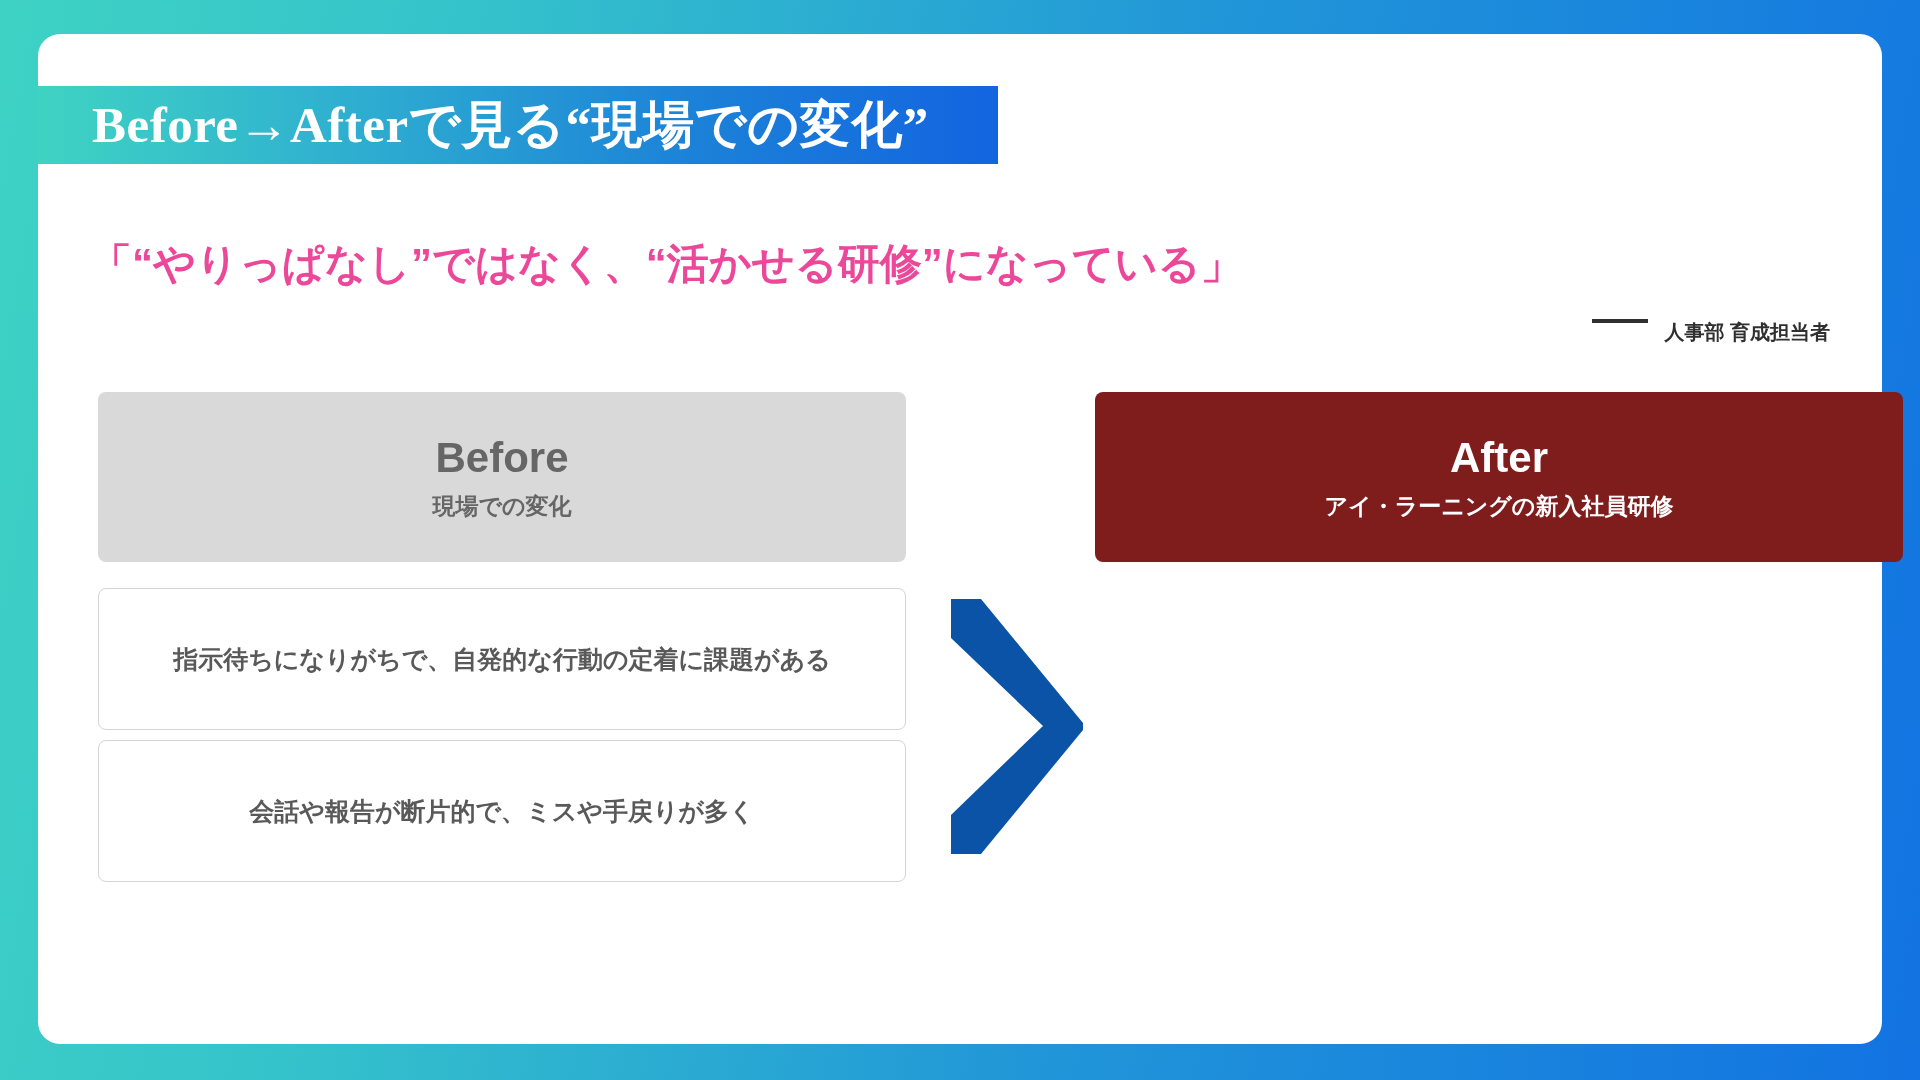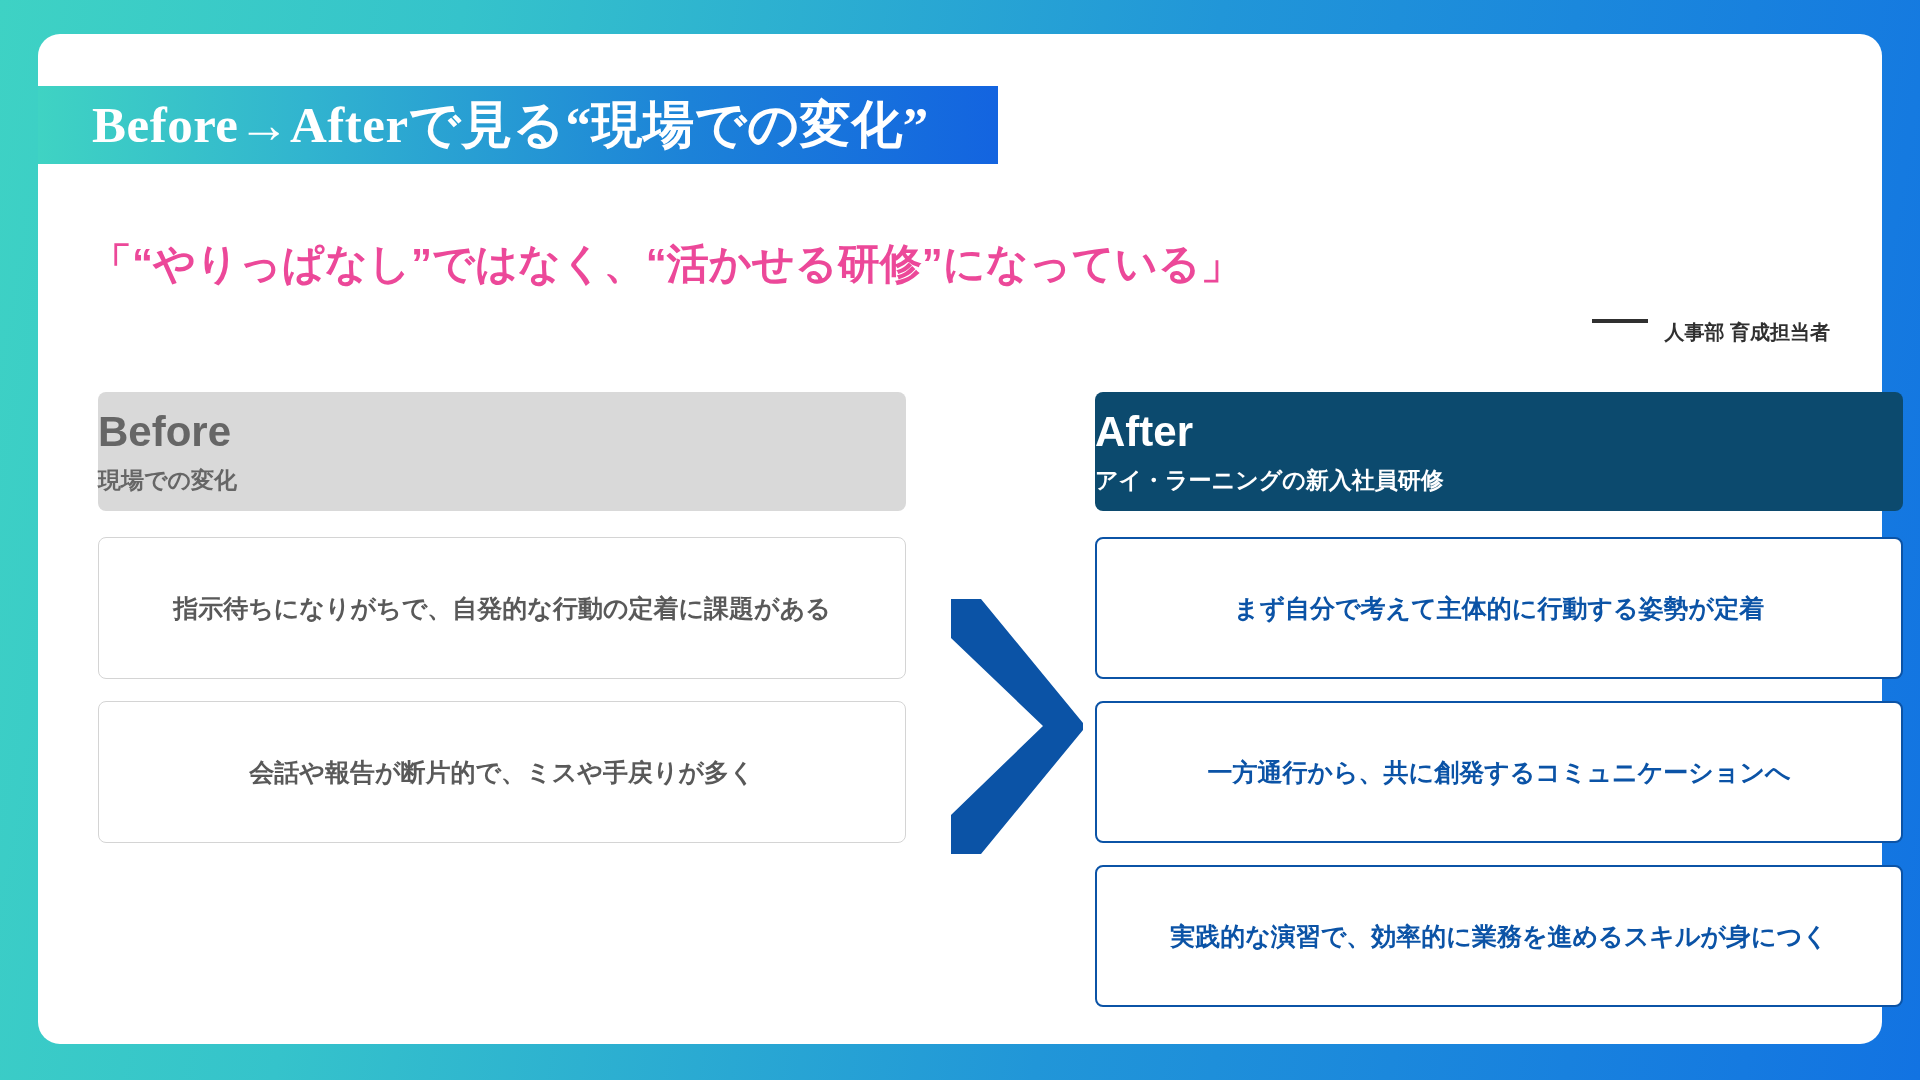--- a/index.html
+++ b/index.html
@@ -94,29 +94,30 @@
   
   .col {
     position: absolute;
     top: 358px;
     width: 808px;
   }
   .col-before { left: 60px; }
   .col-after  { left: 1057px; }
 
   .col-header {
-    height: 119px;
+    height: 170px;
     border-radius: 8px;
     display: flex;
     flex-direction: column;
+    align-items: center;
     justify-content: center;
     box-sizing: border-box;
   }
   .col-header.before { background: #d9d9d9; }
-  .col-header.after  { background: #0c4a6e; }
+  .col-header.after  { background: #7f1d1d; }
 
   .col-header .label {
     font-size: 42px;
     font-weight: bold;
     line-height: 1.05;
   }
   .col-header .sub {
     font-size: 23px;
     font-weight: bold;
     margin-top: 14px;
@@ -124,21 +125,21 @@
   }
   .col-header.before .label { color: #666666; }
   .col-header.before .sub   { color: #666666; }
   .col-header.after .label  { color: #ffffff; }
   .col-header.after .sub    { color: #ffffff; }
 
   .item-list {
     margin-top: 26px;
     display: flex;
     flex-direction: column;
-    gap: 22px;
+    gap: 10px;
   }
   .item {
     height: 142px;
     border-radius: 8px;
     display: flex;
     align-items: center;
     justify-content: center;
     text-align: center;
     box-sizing: border-box;
     padding: 0 22px;
@@ -198,21 +199,16 @@
       <svg width="150" height="255" viewBox="0 0 150 255" xmlns="http://www.w3.org/2000/svg">
         <polygon points="8,0 38,0 140,124 140,131 38,255 8,255 8,216 100,127 8,39" fill="#0b53a6"></polygon>
       </svg>
     </div>
 
     <div class="col col-after">
       <div class="col-header after">
         <span class="label">After</span>
         <span class="sub">アイ・ラーニングの新入社員研修</span>
       </div>
-      <div class="item-list">
-        <div class="item after">まず自分で考えて主体的に行動する姿勢が定着</div>
-        <div class="item after">一方通行から、共に創発するコミュニケーションへ</div>
-        <div class="item after">実践的な演習で、効率的に業務を進めるスキルが身につく</div>
-      </div>
     </div>
 
   </div>
 </div>
 
 </body></html>

